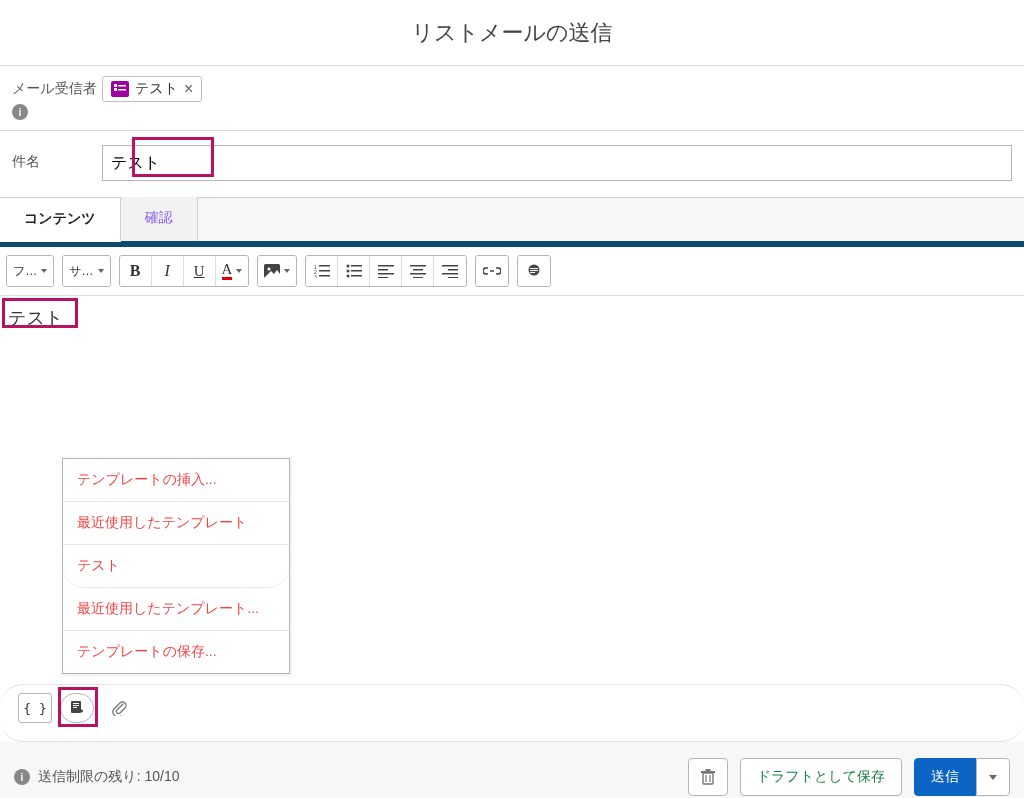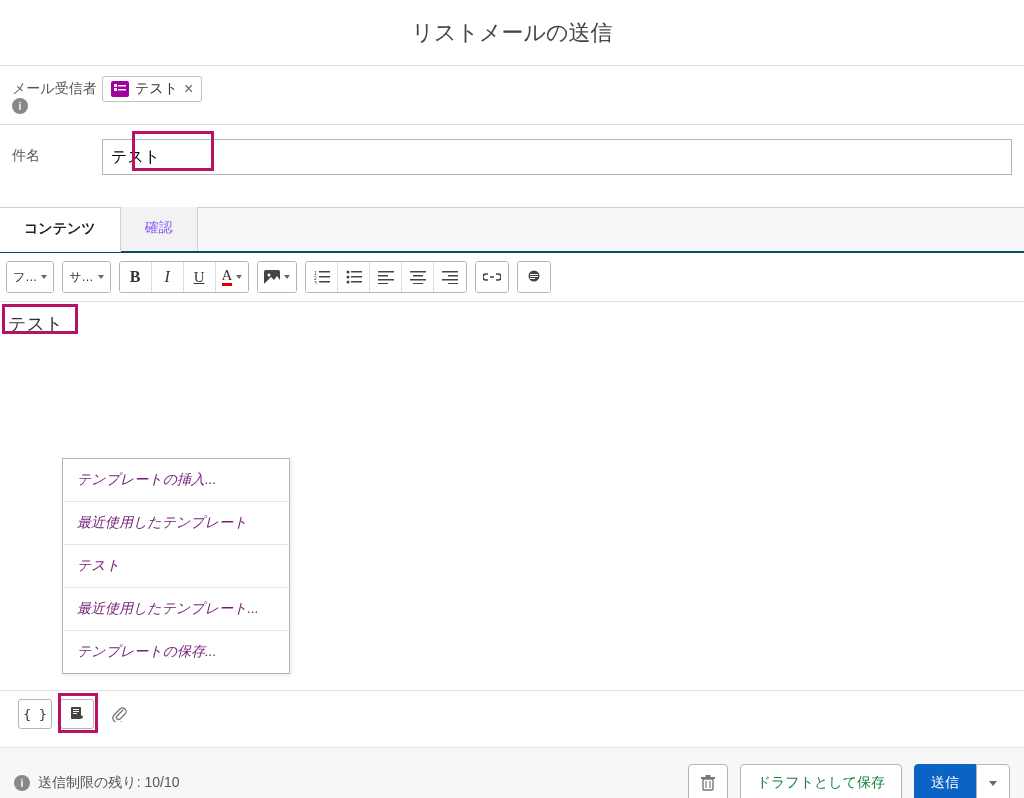--- a/index.html
+++ b/index.html
@@ -2,72 +2,72 @@
 <html><head>
 <meta charset="utf-8">
 <style>
   * { box-sizing: border-box; margin: 0; padding: 0; }
   html, body { width: 1024px; height: 798px; font-family: "Hiragino Kaku Gothic ProN", "Meiryo", sans-serif; font-size: 14px; color: #333; background: #fff; }
   .hline { border-bottom: 1px solid #d9d9d9; }
 
   .title-bar { height: 66px; display: flex; align-items: center; justify-content: center; font-size: 22px; color: #444; border-bottom: 1px solid #d9d9d9; }
 
   .field-row { display: flex; align-items: flex-start; padding: 10px 12px; }
-  .field-label { width: 90px; color: #555; display: flex; align-items: flex-end; flex-wrap: wrap; padding-top: 4px; }
+  .field-label { width: 90px; color: #555; display: flex; align-items: flex-end; gap: 6px; flex-wrap: wrap; padding-top: 4px; }
   .field-body { flex: 1; }
 
   .info-icon { width: 16px; height: 16px; border-radius: 50%; background: #888; color: #fff; display: inline-flex; align-items: center; justify-content: center; font-size: 10px; font-weight: bold; }
 
   .chip { display: inline-flex; align-items: center; gap: 6px; border: 1px solid #c0c0c0; padding: 3px 8px; border-radius: 3px; background: #fff; }
   .chip-badge { background: #a100a1; width: 18px; height: 16px; border-radius: 2px; display: inline-flex; align-items: center; justify-content: center; }
   .chip-badge svg { display: block; }
   .chip-x { font-size: 16px; color: #666; line-height: 1; }
 
   .subject-wrap { flex: 1; }
   .subject-input { width: 100%; height: 36px; border: 1px solid #b5b5b5; padding: 4px 8px; font-size: 16px; }
 
   
   .hl { position: absolute; border: 3px solid #b71263; pointer-events: none; z-index: 30; }
 
-  .tabs { display: flex; border-bottom: 2px solid #0c4a6e; margin-top: 18px; font-family: Liberation Serif, serif;}
+  .tabs { display: flex; border-bottom: 6px solid #0c4a6e; margin-top: 2px; font-family: Liberation Serif, serif;}
   .tab { padding: 12px 24px; color: #8b5cf6; border-right: 1px solid #cfcfcf; cursor: pointer; background:#f2f2f2;}
   .tab.active { background: #fff; font-weight: bold; color: #222; border-top: 1px solid #cfcfcf; border-bottom: 2px solid #fff; margin-bottom: -1px; }
   .tabs .tab.active { border-left: none; }
   .tabs .tab.active:first-child { border-left: none; }
   .tabs-rest { flex: 1; border-top: 1px solid #cfcfcf; background:#f7f7f7;}
 
   .toolbar { display: flex; gap: 8px; padding: 8px 6px; border-bottom: 1px solid #e0e0e0; flex-wrap: wrap; }
   .tgroup { display: flex; border: 1px solid #b5b5b5; border-radius: 3px; overflow: hidden; }
   .tbtn { min-width: 32px; height: 30px; display: flex; align-items: center; justify-content: center; padding: 0 6px; border-right: 1px solid #dcdcdc; cursor: pointer; background: #fff; }
   .tbtn:last-child { border-right: none; }
   .tbtn.small-caret::after { content: ""; display: inline-block; margin-left: 4px; border-top: 4px solid #666; border-left: 3px solid transparent; border-right: 3px solid transparent; }
   .tbtn svg { display: block; }
   .tbtn .txt { font-size: 12px; color: #333; }
 
   .editor { position: relative; padding: 10px 8px; height: 388px; font-size: 18px; }
 
   .context-menu { position: absolute; left: 62px; top: 458px; width: 228px; background: #fff; border: 1px solid #b5b5b5; box-shadow: 1px 1px 4px rgba(0,0,0,0.1); z-index: 20; }
-  .cm-item { padding: 12px 14px; color: #701a75; border-bottom: 1px solid #e5e5e5; cursor: pointer; white-space: nowrap; overflow: hidden; text-overflow: ellipsis; font-style: italic;}
+  .cm-item { padding: 12px 14px; color: #ef4444; border-bottom: 1px solid #e5e5e5; cursor: pointer; white-space: nowrap; overflow: hidden; text-overflow: ellipsis;}
   .cm-item:last-child { border-bottom: none; }
 
   .bottom-toolbar { display: flex; gap: 8px; padding: 8px 10px 18px 18px; border-top: 1px solid #e3e3e3; border-bottom: 1px solid #e3e3e3; }
   .icon-btn { width: 34px; height: 30px; border: 1px solid #b5b5b5; border-radius: 3px; display: flex; align-items: center; justify-content: center; background: #fff; cursor: pointer; }
 
   .footer { display: flex; align-items: center; justify-content: space-between; padding: 16px 14px; background: #f7f7f7;}
   .footer-left { display: flex; align-items: center; gap: 8px; color: #555; }
   .footer-right { display: flex; align-items: center; gap: 12px; }
   .btn { height: 38px; padding: 0 16px; border: 1px solid #b5b5b5; border-radius: 4px; background: #fff; color: #15803d; cursor: pointer; display: flex; align-items: center; }
   .btn.icon-only { width: 40px; padding: 0; justify-content: center; color:#777; }
   .btn.primary { background: #0b63c4; color: #fff; border-color: #0b63c4; }
   .btn-split { display: flex; }
   .btn-split .btn.primary { border-top-right-radius: 0; border-bottom-right-radius: 0; justify-content: flex-end; }
   .btn-split .caret { width: 34px; border-top-left-radius: 0; border-bottom-left-radius: 0; border-left: 1px solid #b5b5b5; display: flex; align-items: center; justify-content: center; background:#fff;}
   .caret-arrow { border-top: 5px solid #666; border-left: 4px solid transparent; border-right: 4px solid transparent; }
 
-  .rel { position: relative; }
+  .rel { position: relative; border-radius: 23px; }
 </style>
 </head>
 <body>
 
 <div class="rel" style="width:1024px;height:798px;">
 
   <div class="title-bar">
     <span>リストメールの送信</span>
   </div>
 

